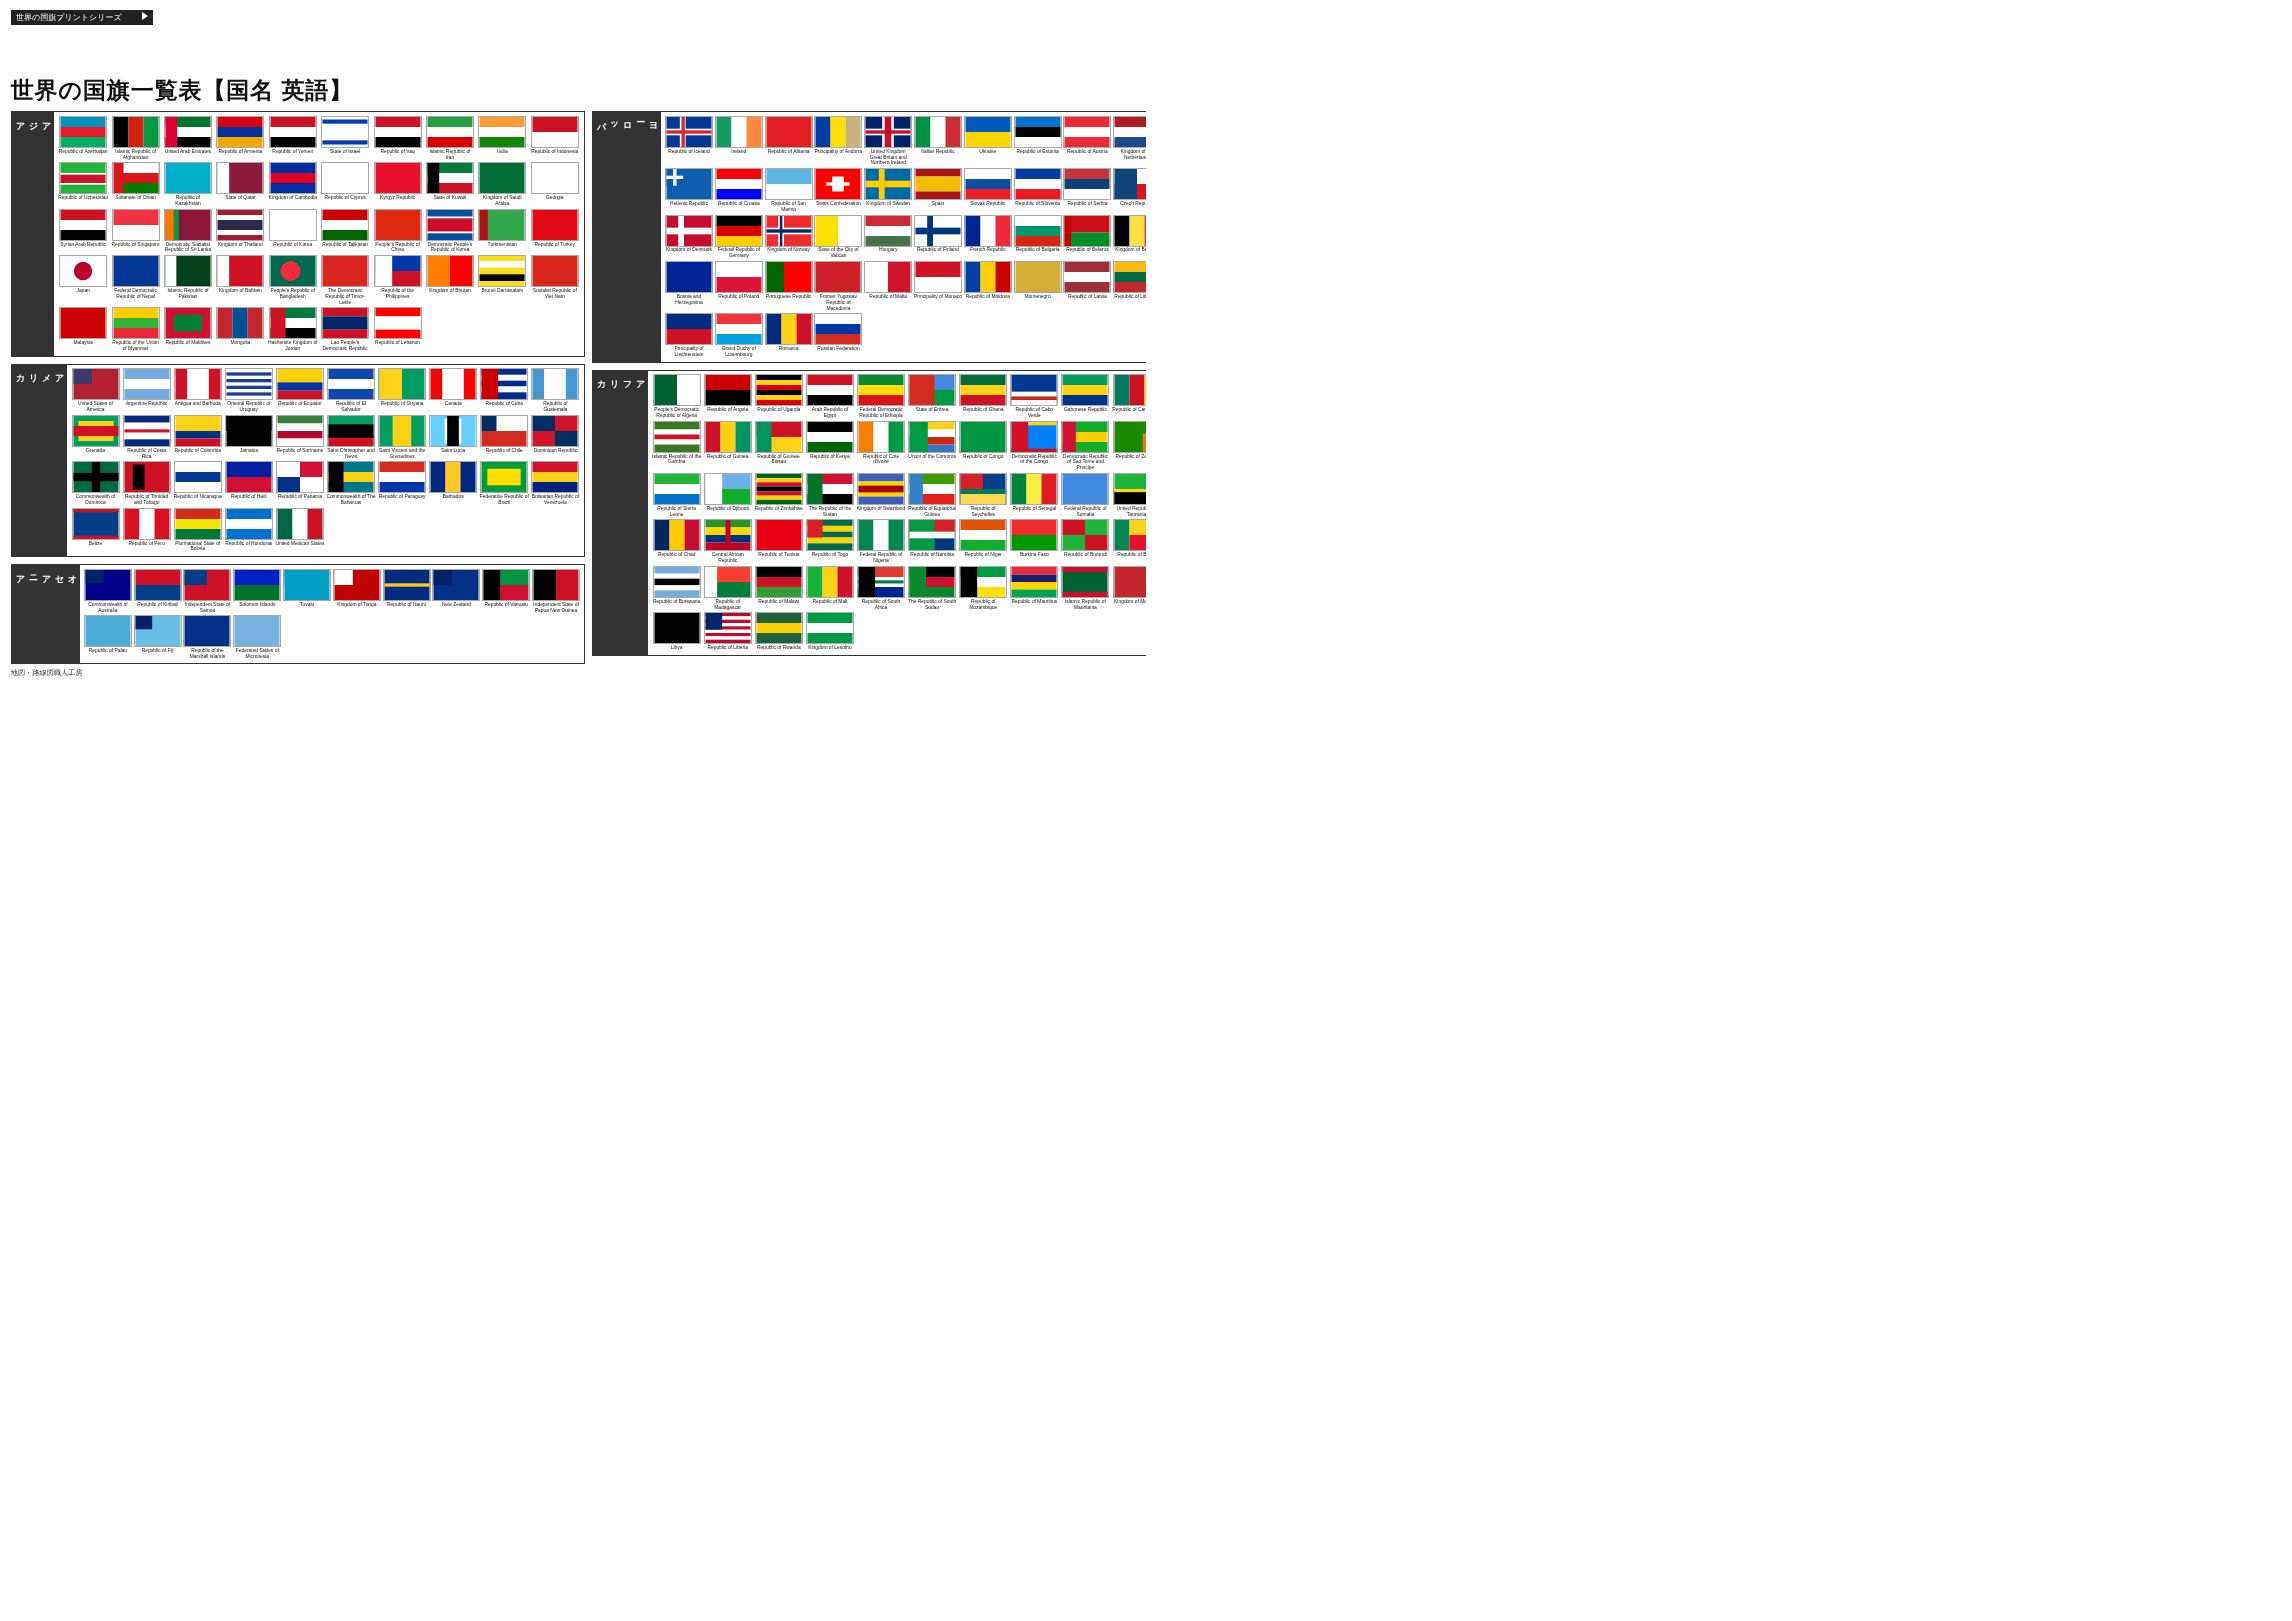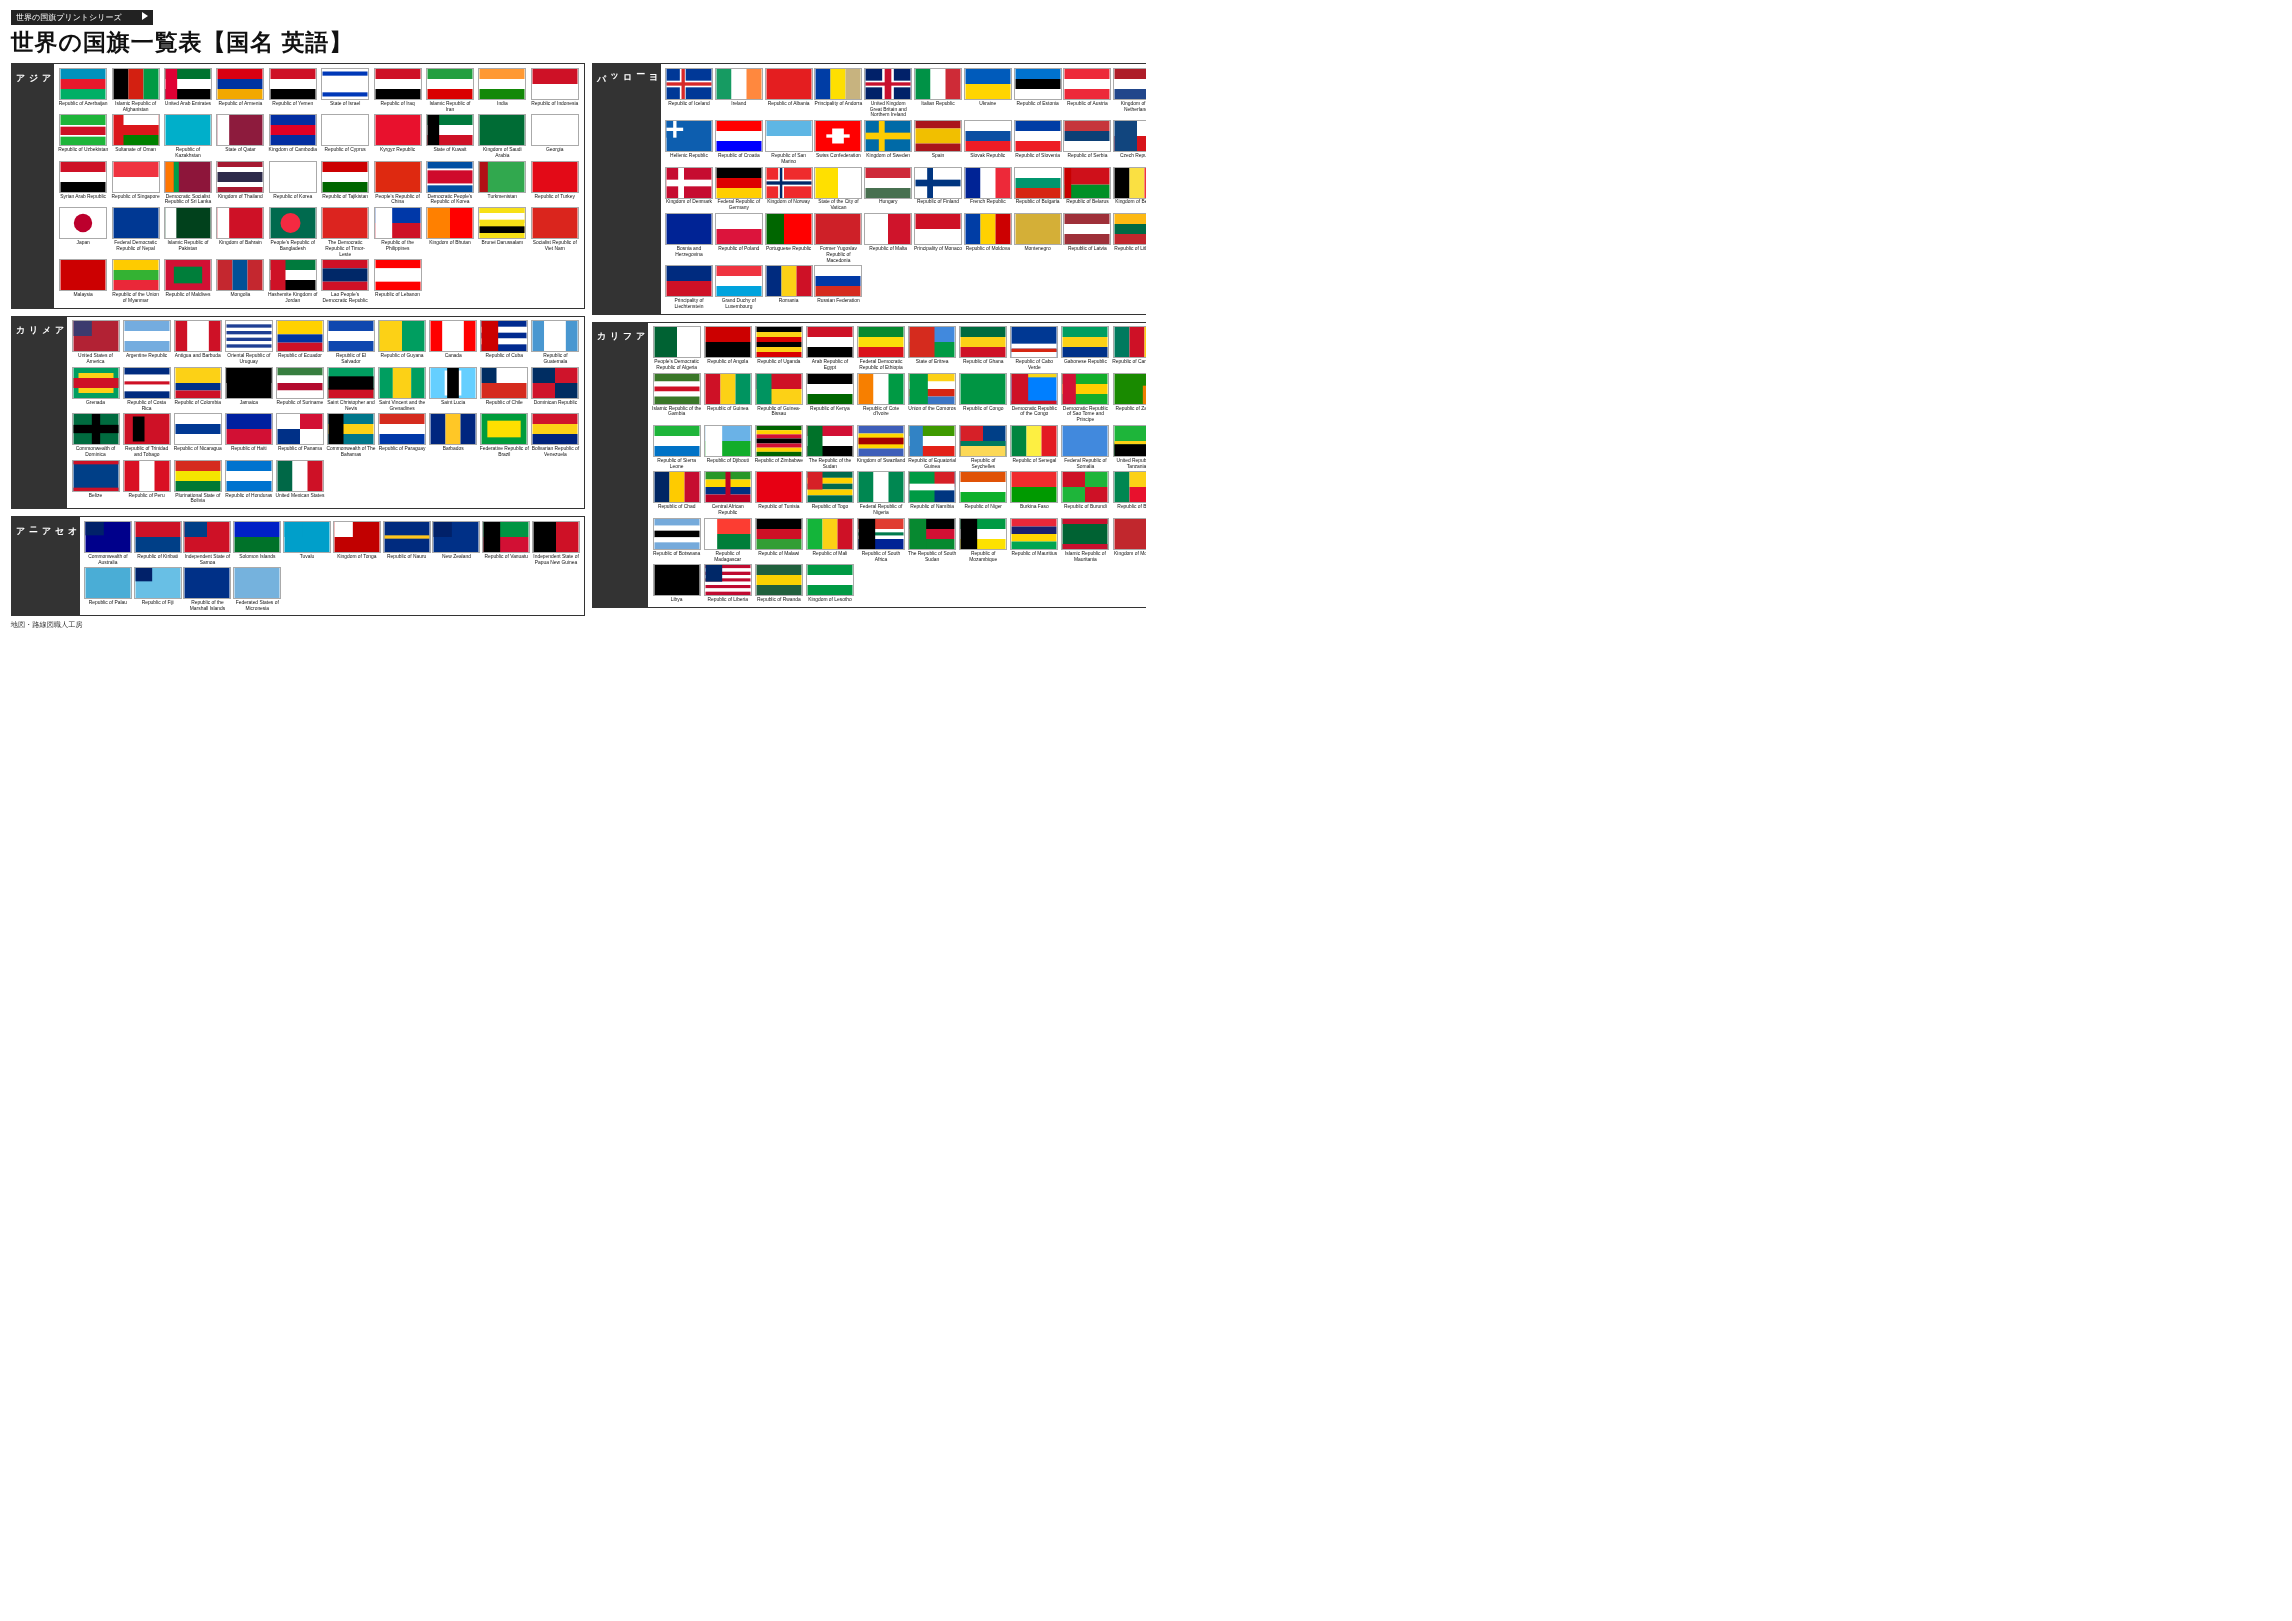--- a/index.html
+++ b/index.html
@@ -32,20 +32,21 @@
       border-top: 4.5px solid transparent;
       border-bottom: 4.5px solid transparent;
       border-left: 6.3px solid #fff;
     }
     h1 {
       font-size: 23px;
       font-weight: 900;
       color: #111;
       margin-bottom: 5.4px;
       letter-spacing: 0.9px;
+      margin-top: 48px;
     }
     .main-grid {
       display: grid;
       grid-template-columns: 1fr 1fr;
       gap: 7.2px;
     }
     .section {
       border: 1.3px solid #333;
       display: flex;
       flex-direction: row;

